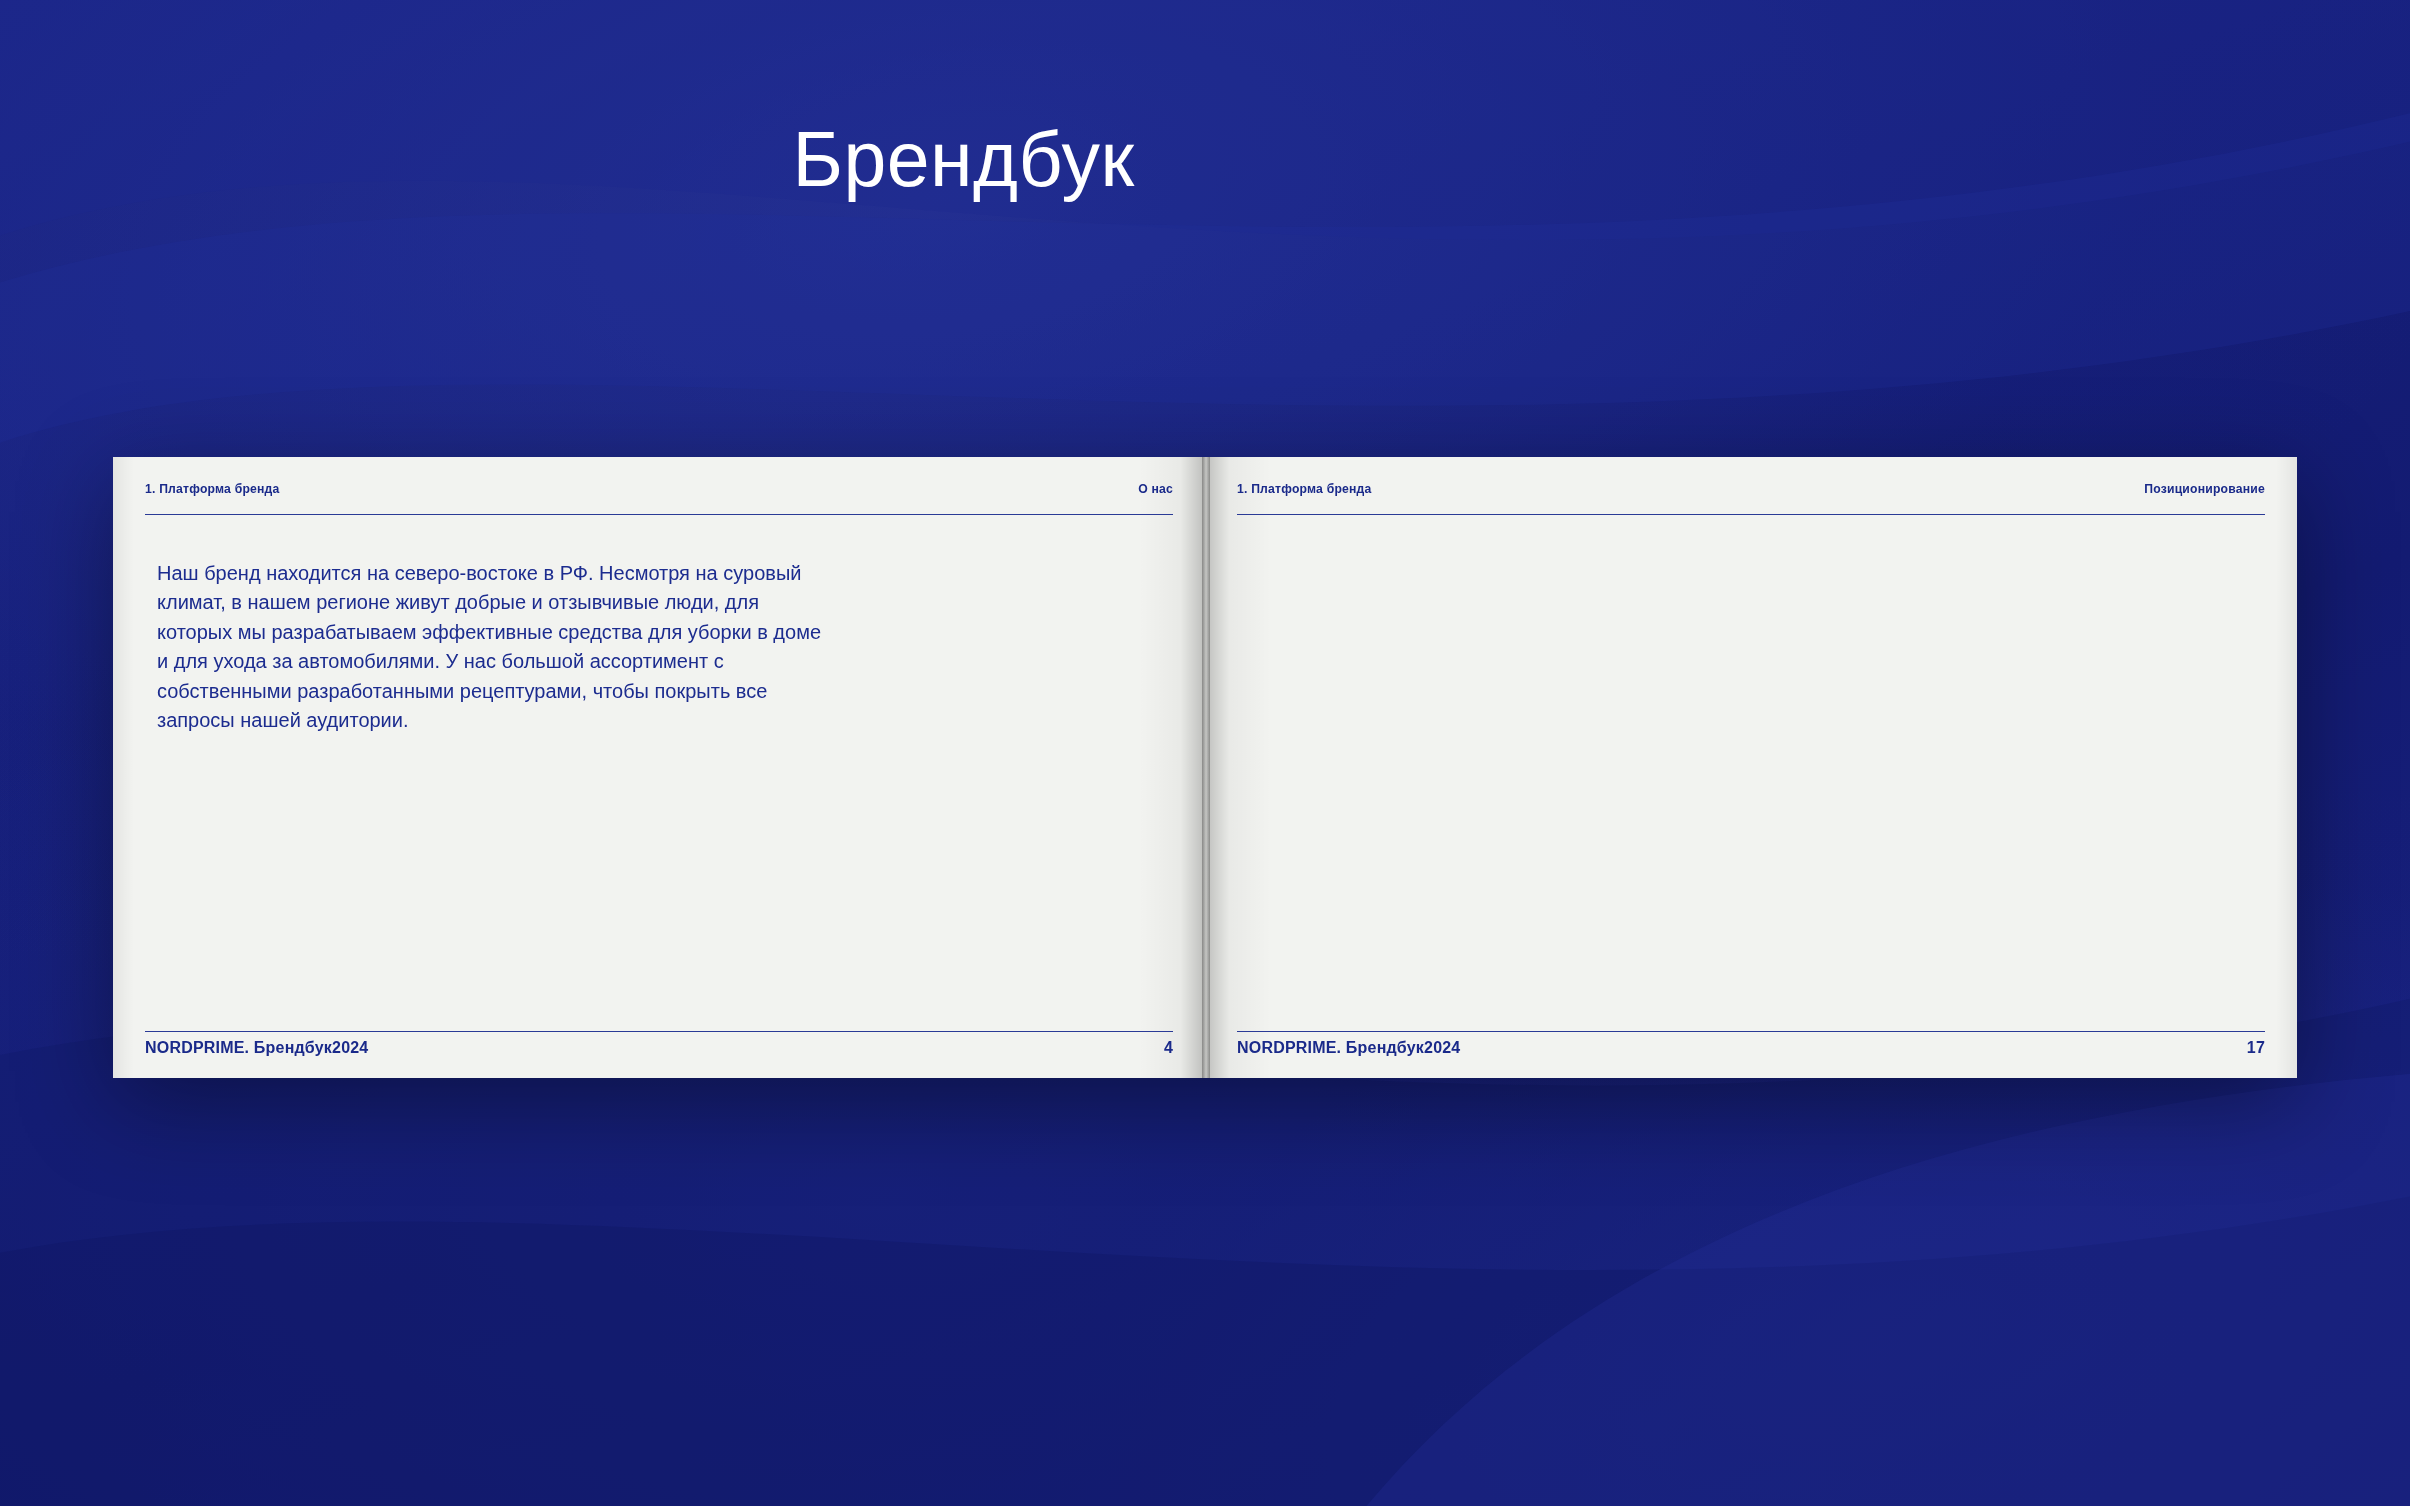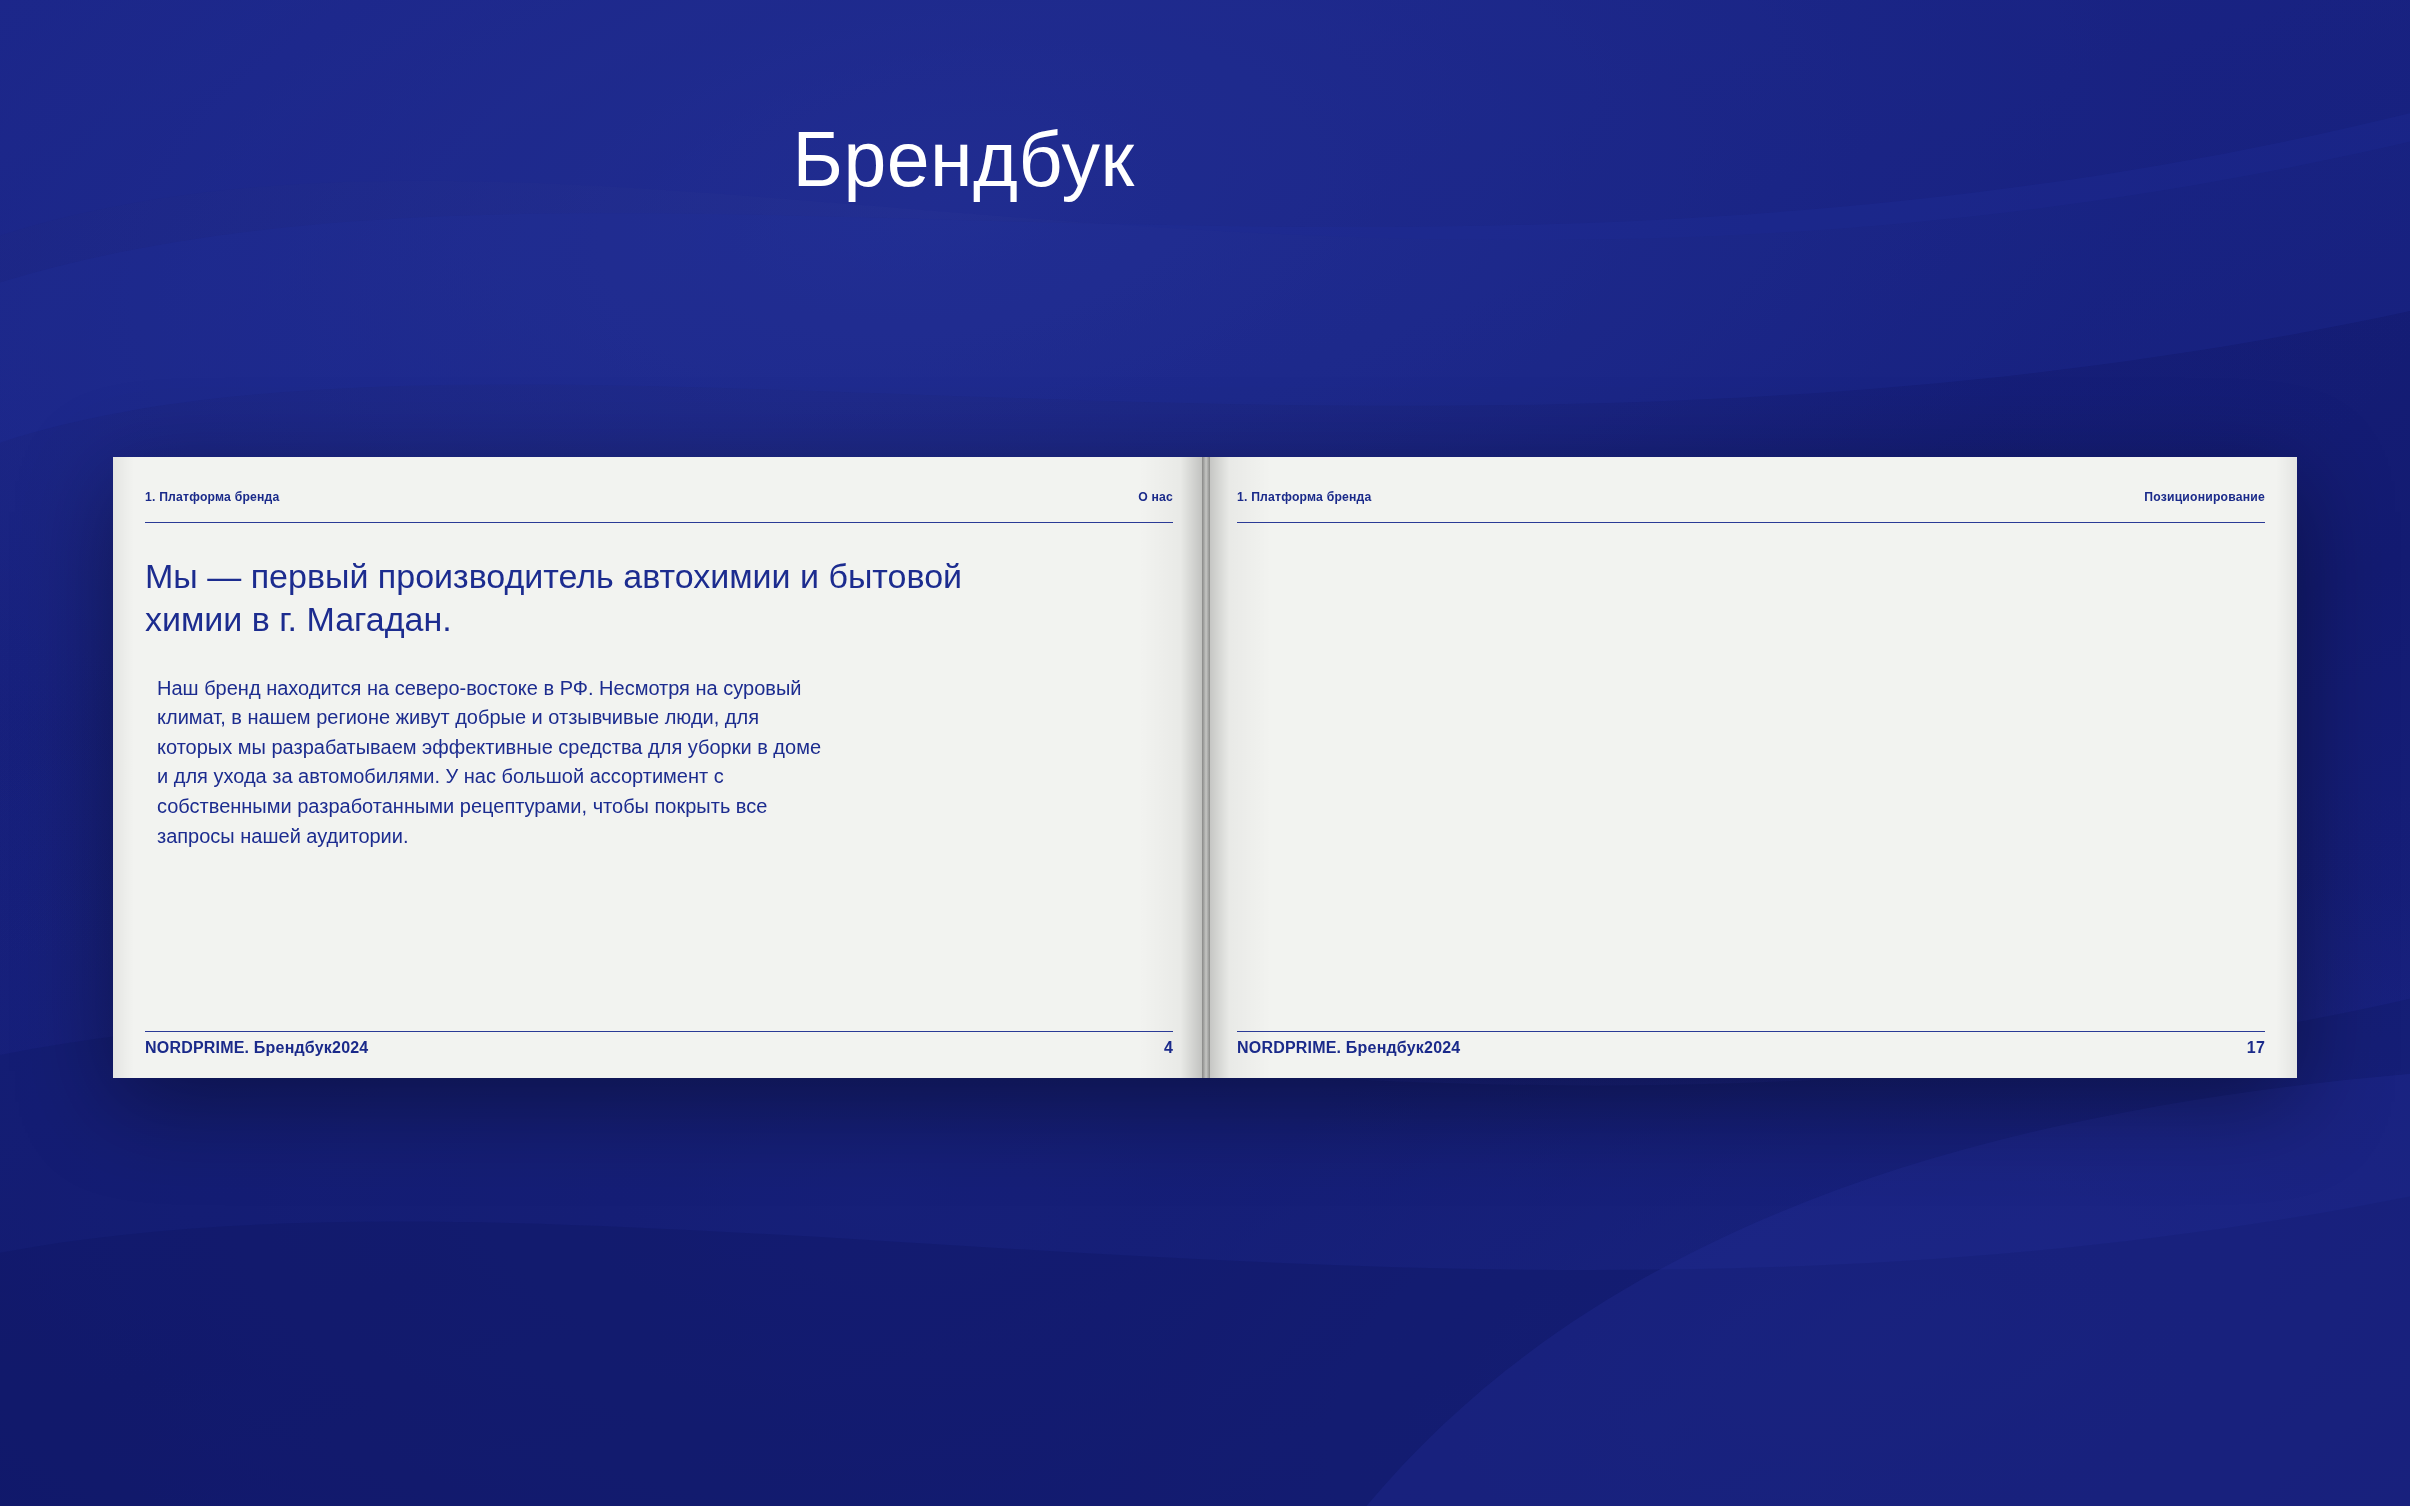--- a/index.html
+++ b/index.html
@@ -110,21 +110,20 @@
   .page-header {
     display: flex;
     justify-content: space-between;
     align-items: flex-end;
     border-bottom: 0.9px solid #2a3a96;
     padding-bottom: 18px;
     color: #1a2a8a;
     font-size: 12.2px;
     font-weight: 700;
     letter-spacing: 0.2px;
-    margin-top: 8px;
   }
   .page-footer {
     position: absolute;
     left: 32px;
     right: 32px;
     bottom: 21px;
     display: flex;
     justify-content: space-between;
     align-items: center;
     border-top: 0.9px solid #2a3a96;
@@ -190,21 +189,20 @@
 <div class="page-title">Брендбук</div>
 
 <div class="spread">
 
   <div class="page page-left">
     <div class="page-header">
       <span>1. Платформа бренда</span>
       <span>О нас</span>
     </div>
     <div class="body-area">
-      <h2 class="lead-heading">Мы — первый производитель автохимии и бытовой химии в г. Магадан.</h2>
       <p class="paragraph">Наш бренд находится на северо-востоке в РФ. Несмотря на суровый климат, в нашем регионе живут добрые и отзывчивые люди, для которых мы разрабатываем эффективные средства для уборки в доме и для ухода за автомобилями. У нас большой ассортимент с собственными разработанными рецептурами, чтобы покрыть все запросы нашей аудитории.</p>
     </div>
     <div class="page-footer">
       <span>NORDPRIME. Брендбук</span>
       <span class="footer-center">2024</span>
       <span class="footer-right">4</span>
     </div>
   </div>
 
   <div class="spine"></div>

